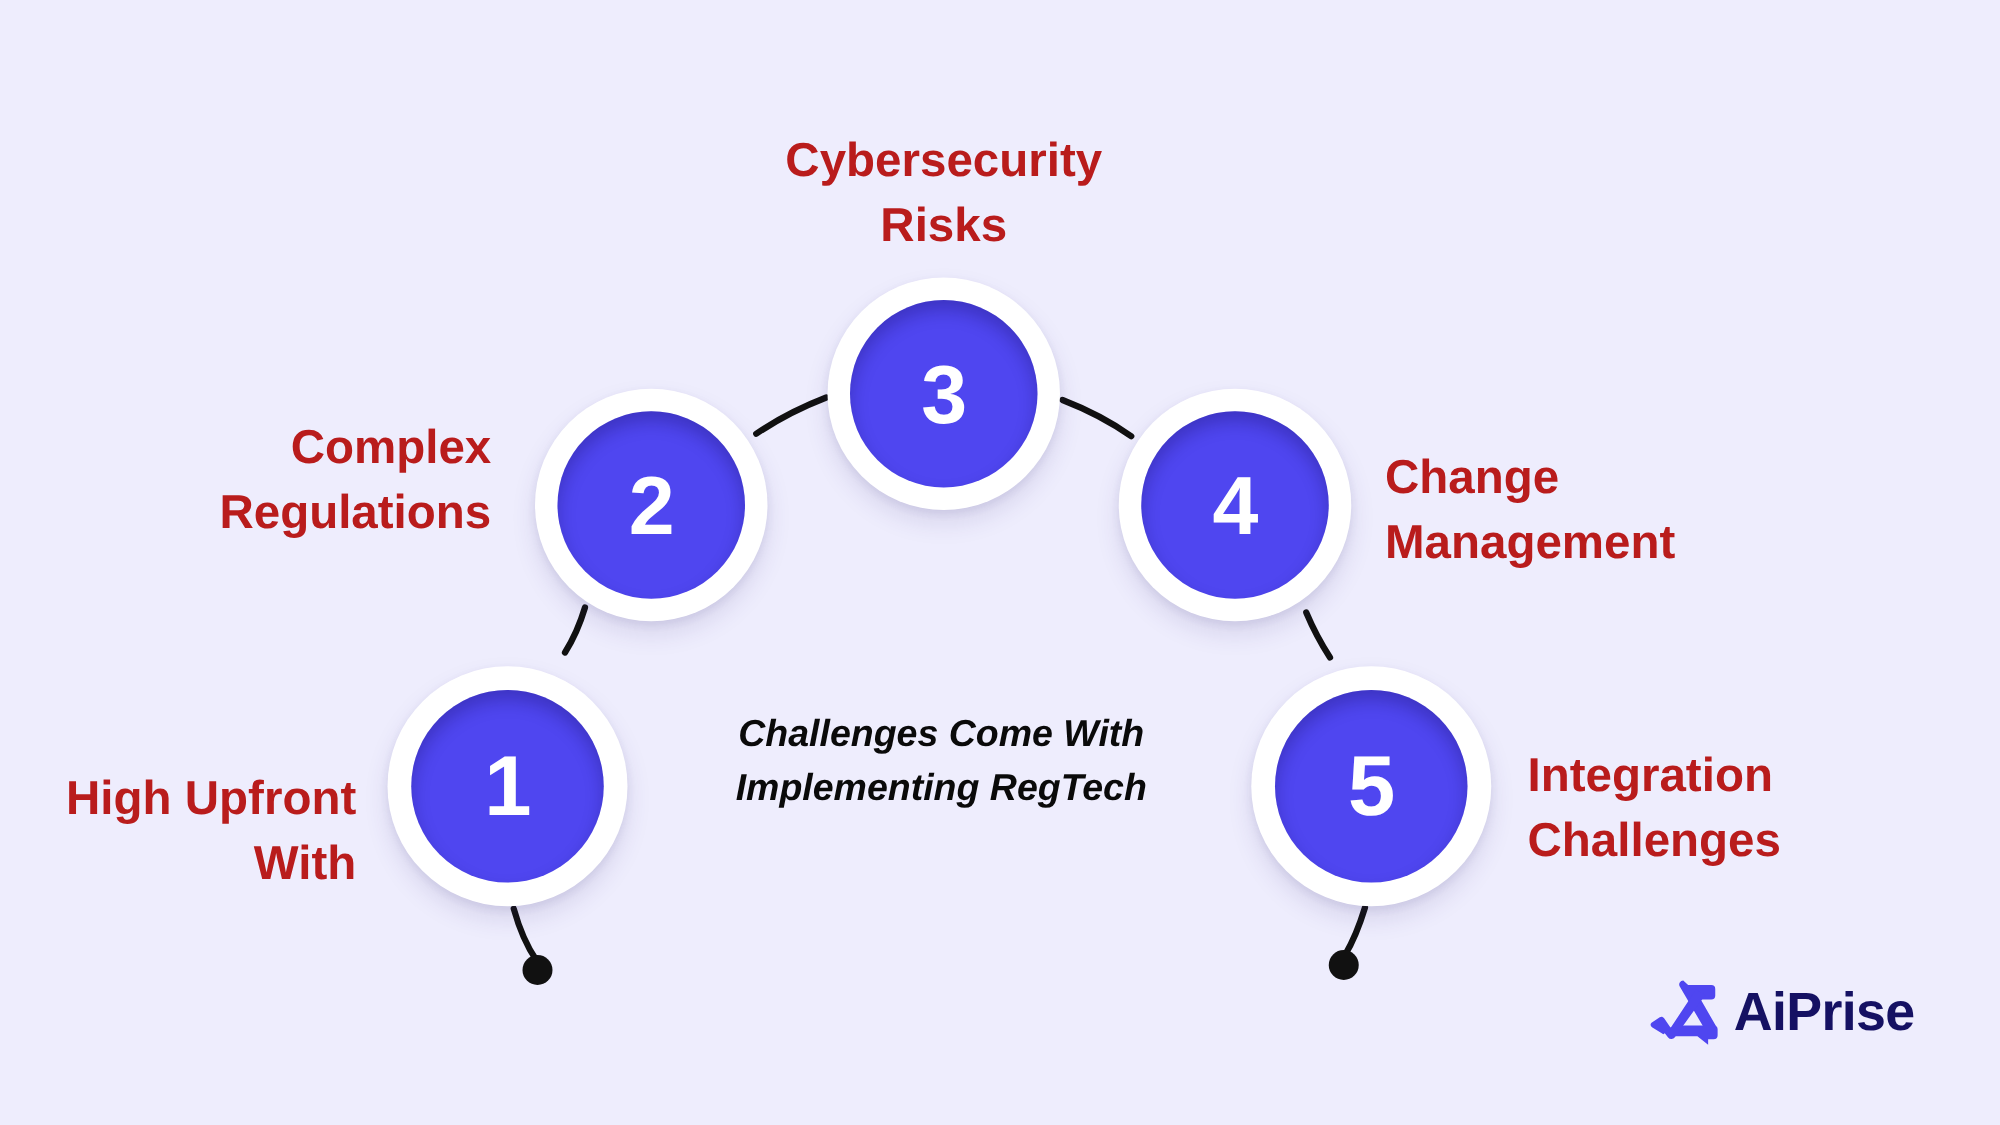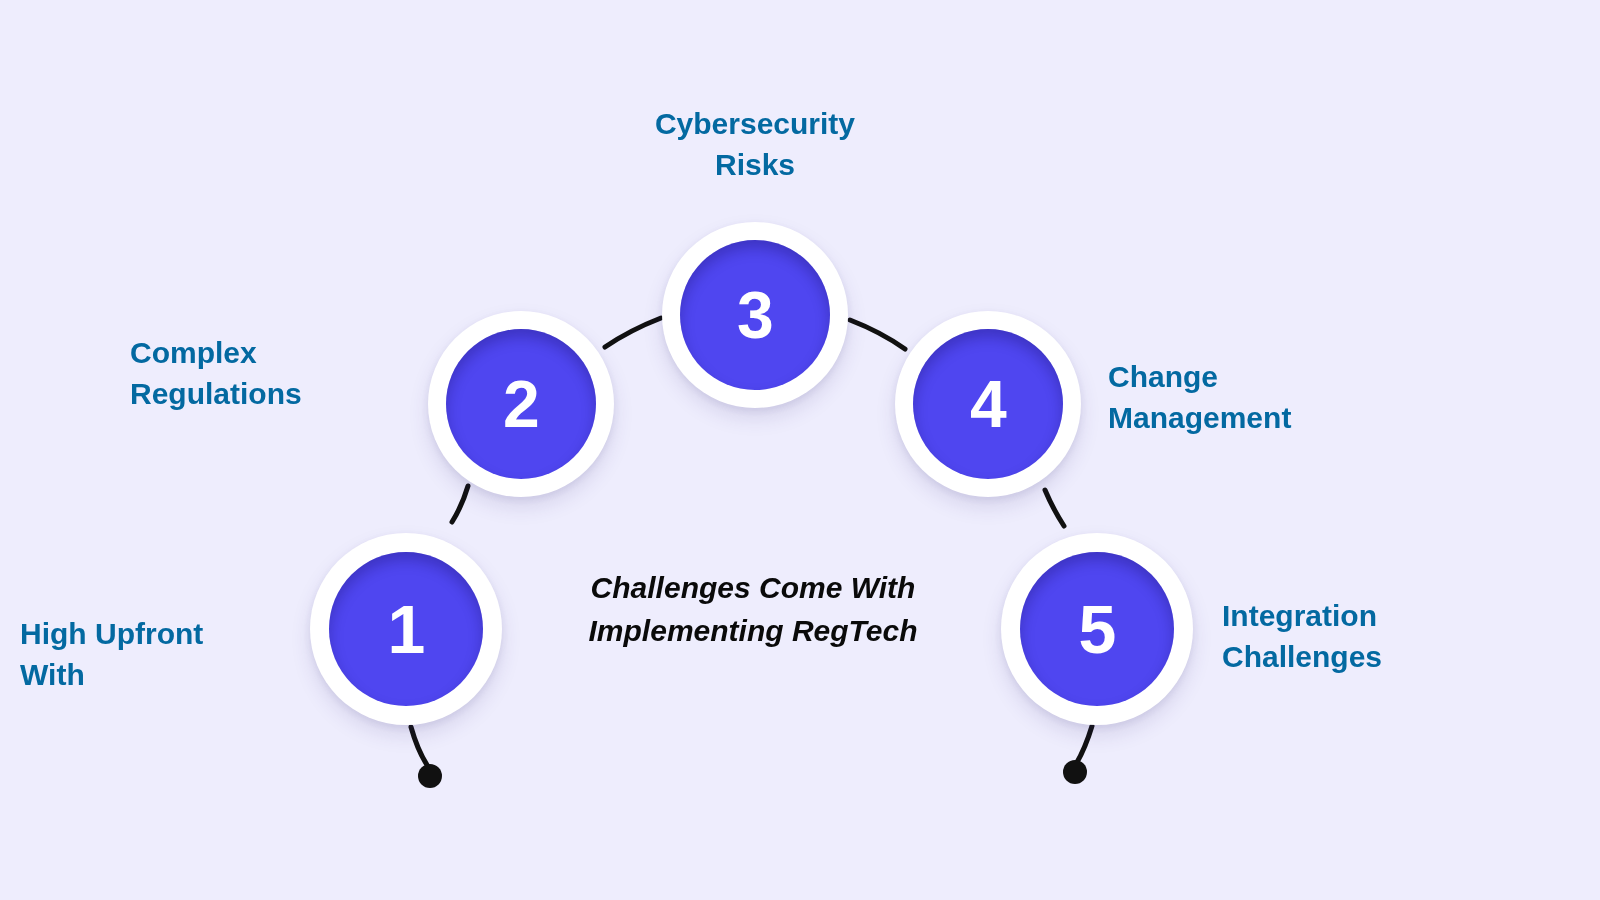--- a/index.html
+++ b/index.html
@@ -68,27 +68,27 @@
   
   #node-1 { left: 310px; top: 533px; }
   #node-2 { left: 428px; top: 311px; }
   #node-3 { left: 662px; top: 222px; }
   #node-4 { left: 895px; top: 311px; }
   #node-5 { left: 1001px; top: 533px; }
 
   
   .label {
     position: absolute;
-    color: #0369a1;
-    font-weight: bold;
-    font-size: 30px;
+    color: #b91c1c;
+    font-weight: bold;
+    font-size: 38px;
     line-height: 1.38;
     white-space: pre-line;
   }
-  .label.right-al { text-align: left; }
+  .label.right-al { text-align: right; }
   .label.left-al  { text-align: left; }
 
   #label-1 { left: 20px;   top: 613px; width: 265px; }
   #label-2 { left: 130px;  top: 332px; width: 263px; }
   #label-3 { left: 600px;  top: 103px; width: 310px; text-align: center; }
   #label-4 { left: 1108px; top: 356px; width: 330px; }
   #label-5 { left: 1222px; top: 595px; width: 320px; }
 
   
   #center-heading {
@@ -184,14 +184,29 @@
   <div class="label" id="label-3">Cybersecurity
 Risks</div>
   <div class="label left-al" id="label-5">Integration
 Challenges</div>
   <div class="label left-al" id="label-4">Change
 Management</div>
 
   <div id="center-heading">Challenges Come With
 Implementing RegTech</div>
 
+  <div id="logo">
+    <svg id="logo-mark" width="60" height="56" viewBox="0 0 60 56" aria-hidden="true">
+      <g fill="#4f46f0">
+
+        <path d="M32.5 6 h18.5 a3.2 3.2 0 0 1 3.2 3.2 v5.2 a3.2 3.2 0 0 1 -3.2 3.2 h-8.4 l12.4 21.6 -7.9 4.4 -21.3 -36.4 a3.2 3.2 0 0 1 2.8 -4.8 z"></path>
+
+        <path d="M22.5 38.4 h30.4 a3.2 3.2 0 0 1 3.2 3.2 v4.6 a3.2 3.2 0 0 1 -3.2 3.2 h-4.4 v4.3 l-8.6 -6.8 h-17.4 a3.2 3.2 0 0 1 -3.2 -3.2 v-2.1 a3.2 3.2 0 0 1 3.2 -3.2 z"></path>
+
+        <path d="M38.8 9.6 l7.4 4.3 -24.3 33.9 a3.4 3.4 0 0 1 -5.4 0.2 l-3.3 -4.2 5.9 -4.4 z"></path>
+
+        <path d="M3.2 36.1 l6.6 -4.2 a2.6 2.6 0 0 1 3.5 0.7 l5.6 8.2 -6.2 4.6 -9.1 -5.6 a2.6 2.6 0 0 1 -0.4 -3.7 z"></path>
+      </g>
+    </svg>
+    <span id="logo-text">AiPrise</span>
+  </div>
 
 </div>
 
 </body></html>

